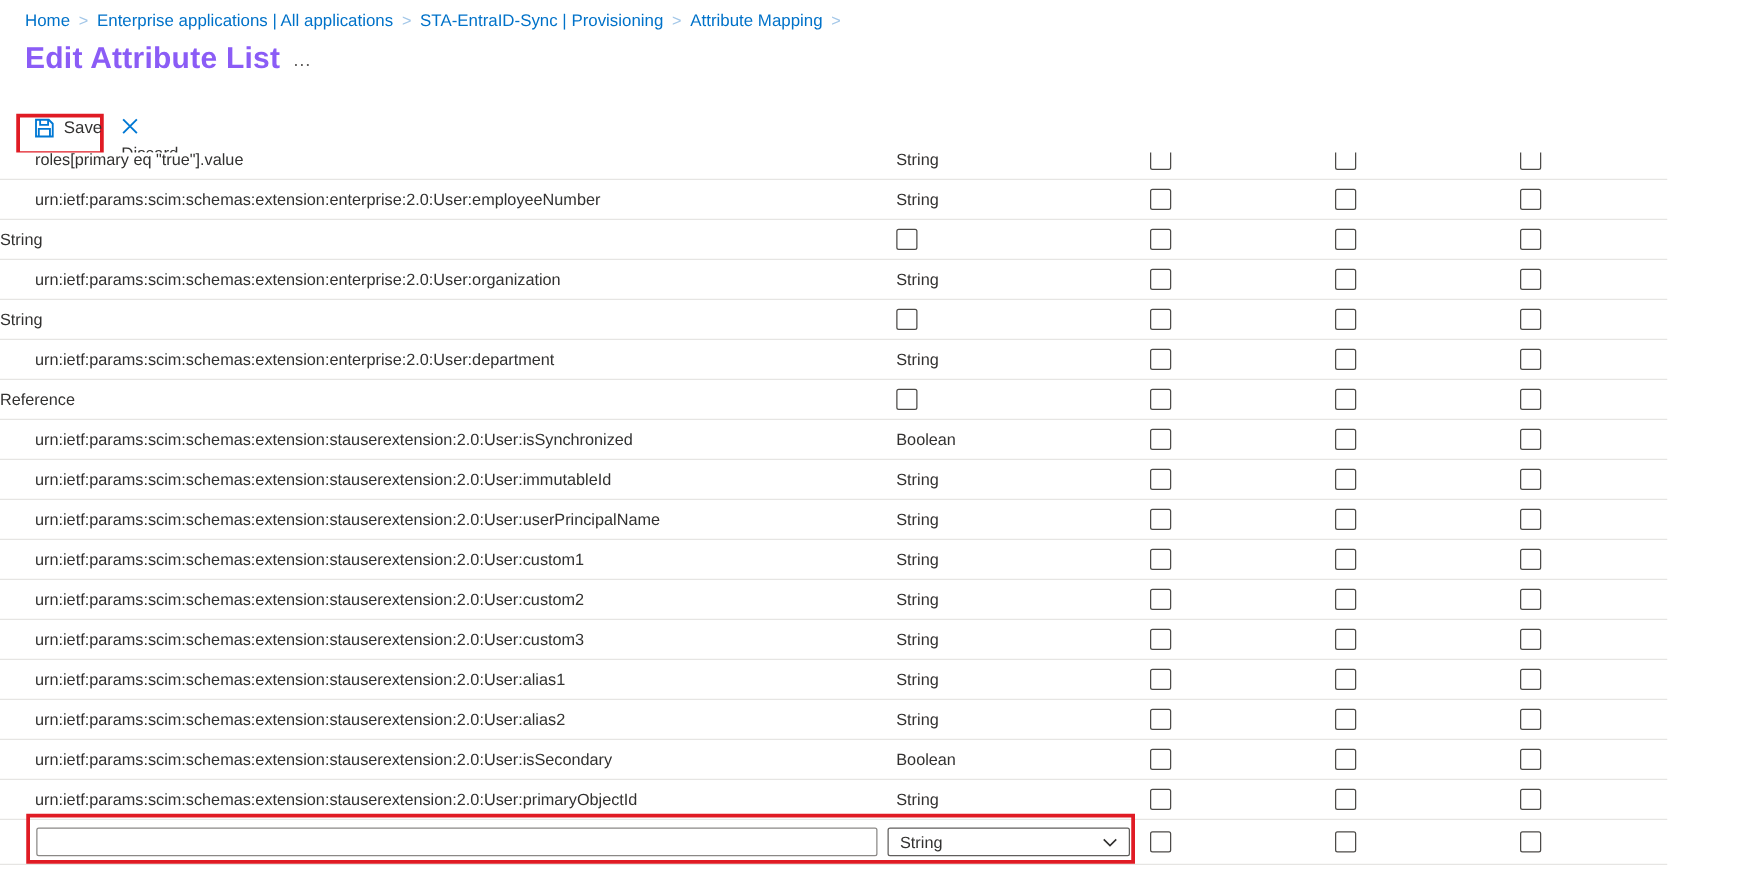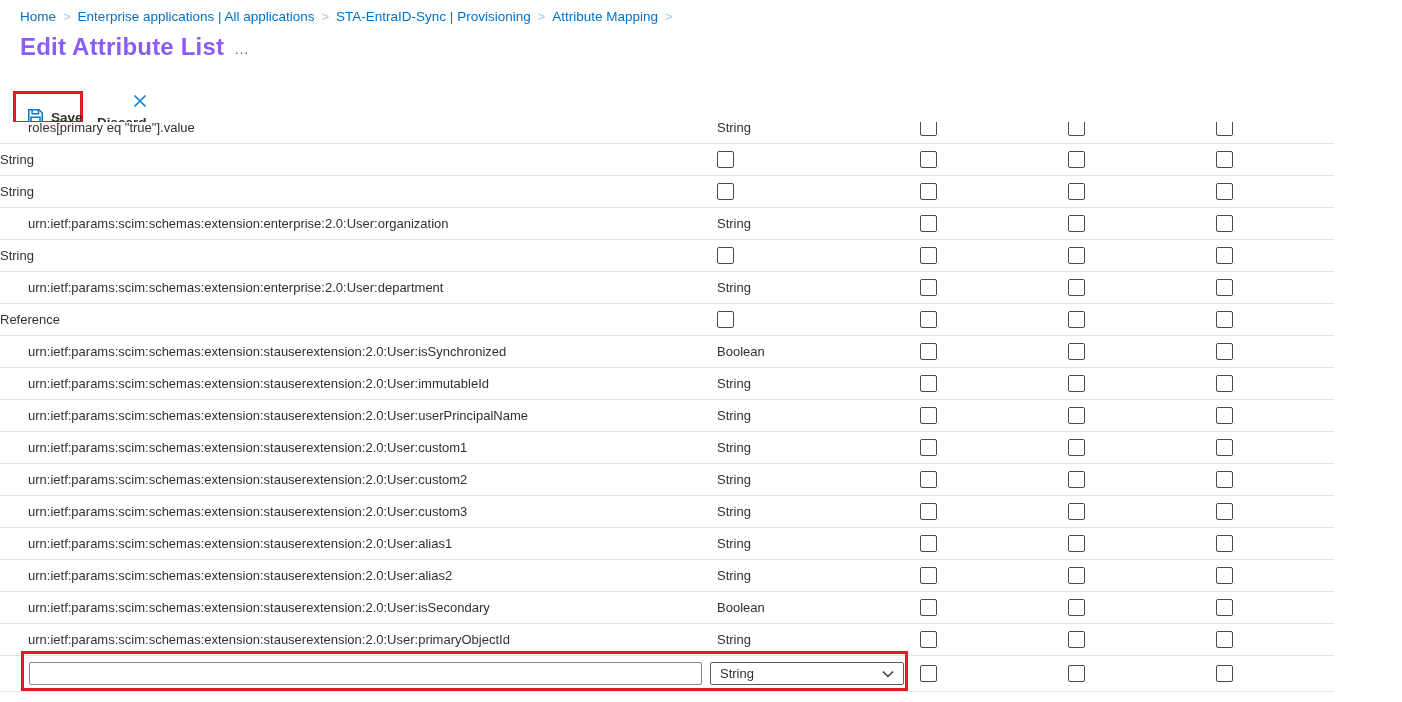--- a/index.html
+++ b/index.html
@@ -11,23 +11,23 @@
   .breadcrumb { position:absolute; top:9px; left:20px; font-size:13.5px; white-space:nowrap; }
   .breadcrumb a { color:#0072c9; text-decoration:none; cursor:pointer; }
   .breadcrumb .sep { color:#a3c7e8; margin:0 7px; font-size:13px; }
 
   
   .page-title { position:absolute; top:33px; left:20px; font-size:24px; font-weight:700; color:#8b5cf6; letter-spacing:.2px; }
   .more-btn { position:absolute; top:40px; left:234px; color:#605e5c; font-size:15px; letter-spacing:1px; cursor:pointer; }
 
   
   .toolbar { position:absolute; top:94px; left:0; height:31px; width:100%; }
-  .tb-btn { position:absolute; top:0; height:31px; display:flex; align-items:flex-end; gap:7px;
+  .tb-btn { position:absolute; top:0; height:31px; display:flex; align-items:flex-start; gap:7px;
     font-size:13.5px; color:#323130; cursor:pointer; background:none; border:none;
-    font-family:"Liberation Sans", sans-serif;font-weight:bold; }
+    font-family:"Liberation Sans", sans-serif; }
   .tb-save { left:27px; }
   .tb-discard { left:97px;flex-direction:column; }
   .save-highlight { position:absolute; left:13px; top:-3px; width:70px; height:33px;
     border:3px solid #e01b24; pointer-events:none; }
 
   
   .table-wrap { position:absolute; top:122px; left:0; right:0; height:580px; overflow:hidden; }
   .row { display:grid; grid-template-columns:717px 203px 148px 148px 148px 1fr;
     align-items:center; height:32px; border-bottom:1px solid #e6e5e3; background:#fff; }
   .row:first-child { margin-top:-10px; }
@@ -94,20 +94,21 @@
           </div>
     <div class="cell-cb">
             <span class="checkbox"></span>
           </div>
     <div class="cell-cb">
             <span class="checkbox"></span>
           </div>
   </div>
 
   <div class="row">
+    <div class="cell-name">urn:ietf:params:scim:schemas:extension:enterprise:2.0:User:employeeNumber</div>
     <div class="cell-type">String</div>
     <div class="cell-cb">
             <span class="checkbox"></span>
           </div>
     <div class="cell-cb">
             <span class="checkbox"></span>
           </div>
     <div class="cell-cb">
             <span class="checkbox"></span>
           </div>

